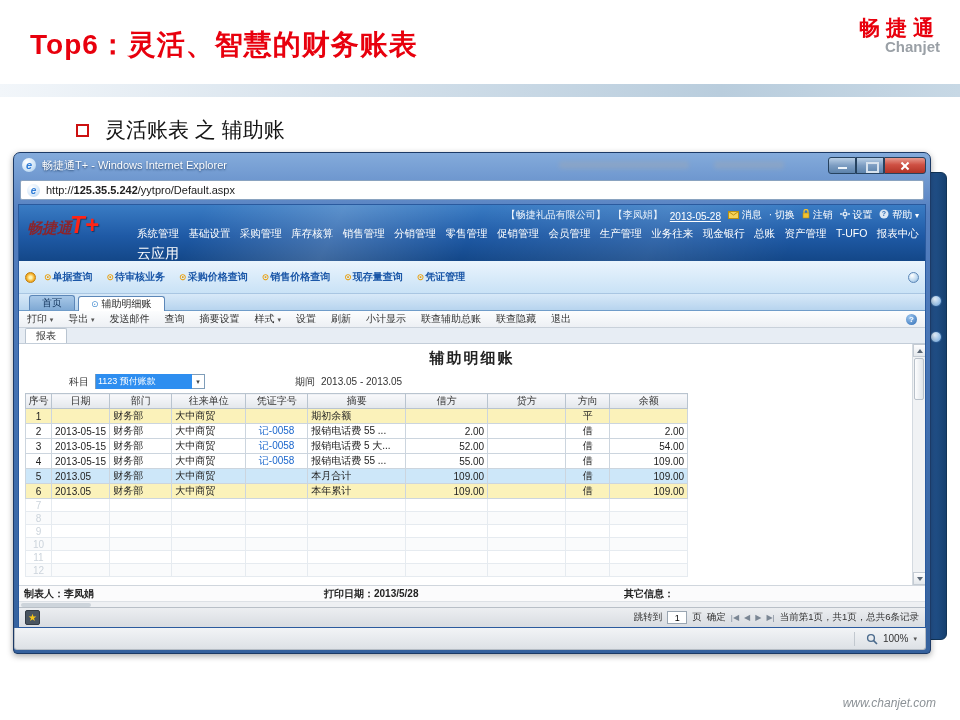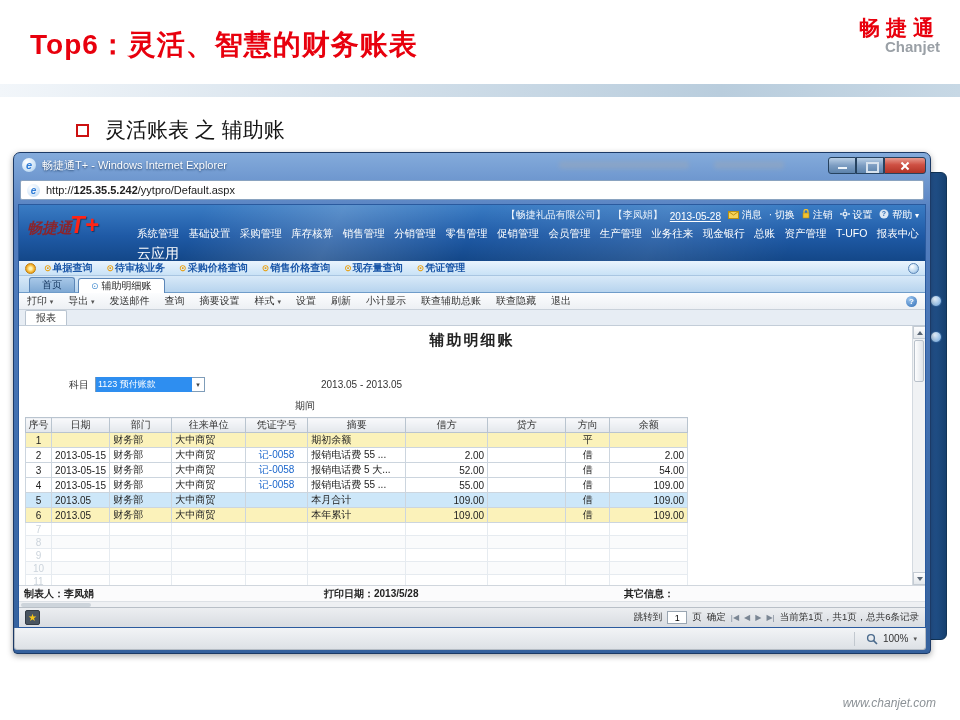--- a/index.html
+++ b/index.html
@@ -91,21 +91,21 @@
   .user-bar .lnk { color:#fff; }
   .user-date { text-decoration:underline; color:#fff; }
   .mini-ico { display:inline-block; vertical-align:-1px; }
   .help-caret { font-size:8px; }
   .nav-row { position:absolute; left:118px; right:6px; top:22px; z-index:2;
     display:flex; justify-content:space-between; font-size:10.5px; color:#fff; }
   .nav-item { white-space:nowrap; }
   .nav-row2 { position:absolute; left:118px; top:40px; z-index:2; font-size:14px; color:#fff; }
 
   
-  .quick-bar { height:15px; background:linear-gradient(180deg,#eaf4fd,#c9e2f6);
+  .quick-bar { height:33px; background:linear-gradient(180deg,#eaf4fd,#c9e2f6);
     border-bottom:1px solid #a9c6e2; display:flex; align-items:center; padding:0 6px; position:relative; }
   .sun-ico { width:11px; height:11px; border-radius:50%;
     background:radial-gradient(circle,#fff3b0 20%,#f5b02a 60%,#d98b12); border:1px solid #c07f10; margin-right:8px; }
   .quick-list { display:flex; gap:14px; }
   .quick-item { font-size:10px; font-weight:bold; color:#1b57a8; white-space:nowrap; }
   .quick-item .dot { color:#e8a012; font-size:9px; margin-right:1px; }
   .quick-bar .corner-btn { margin-left:auto; width:11px; height:11px; border-radius:50%;
     background:radial-gradient(circle at 35% 30%,#fff,#bcd8f0 60%,#7fa9d4); border:1px solid #5c87b8; }
 
   
@@ -138,21 +138,21 @@
   .report-body { flex:1; display:flex; flex-direction:column; background:#fff; overflow:hidden; }
   .report-canvas { flex:1; position:relative; overflow:hidden; }
   .report-title { text-align:center; font-size:15px; font-weight:bold; color:#222;
     letter-spacing:2px; margin-top:5px; }
   .filter-row { display:flex; align-items:center; margin:6px 0 4px 50px; font-size:10px; color:#333; }
   .subj-select { display:flex; align-items:center; width:110px; height:15px; margin-left:6px;
     background:#fff; border:1px solid #7f9db9; }
   .subj-value { flex:1; background:#2e8ef0; color:#fff; font-size:9px; padding:1px 2px;
     white-space:nowrap; overflow:hidden; }
   .subj-caret { width:12px; text-align:center; font-size:7px; color:#444; }
-  .period-label { margin-left:90px;margin-top:43px; }
+  .period-label { margin-left:90px; }
   .period-value { margin-left:6px; }
 
   table.ledger { border-collapse:collapse; margin-left:6px; table-layout:fixed;padding-left:28px; }
   .ledger th { background:linear-gradient(180deg,#f8f9fb,#e3e7ec); border:1px solid #b9c4cf;
     font-size:10px; font-weight:normal; color:#333; height:14px; padding:0 2px; }
   .ledger td { border:1px solid #ccd5de; font-size:10px; color:#222; height:13px;
     padding:0 3px; white-space:nowrap; overflow:hidden; }
   .ledger tr.row-yellow td { background:#fbf2ba; }
   .ledger tr.row-blue td { background:#cde7f9; }
   .ledger td.link { color:#1a66cc; text-align:center; }

